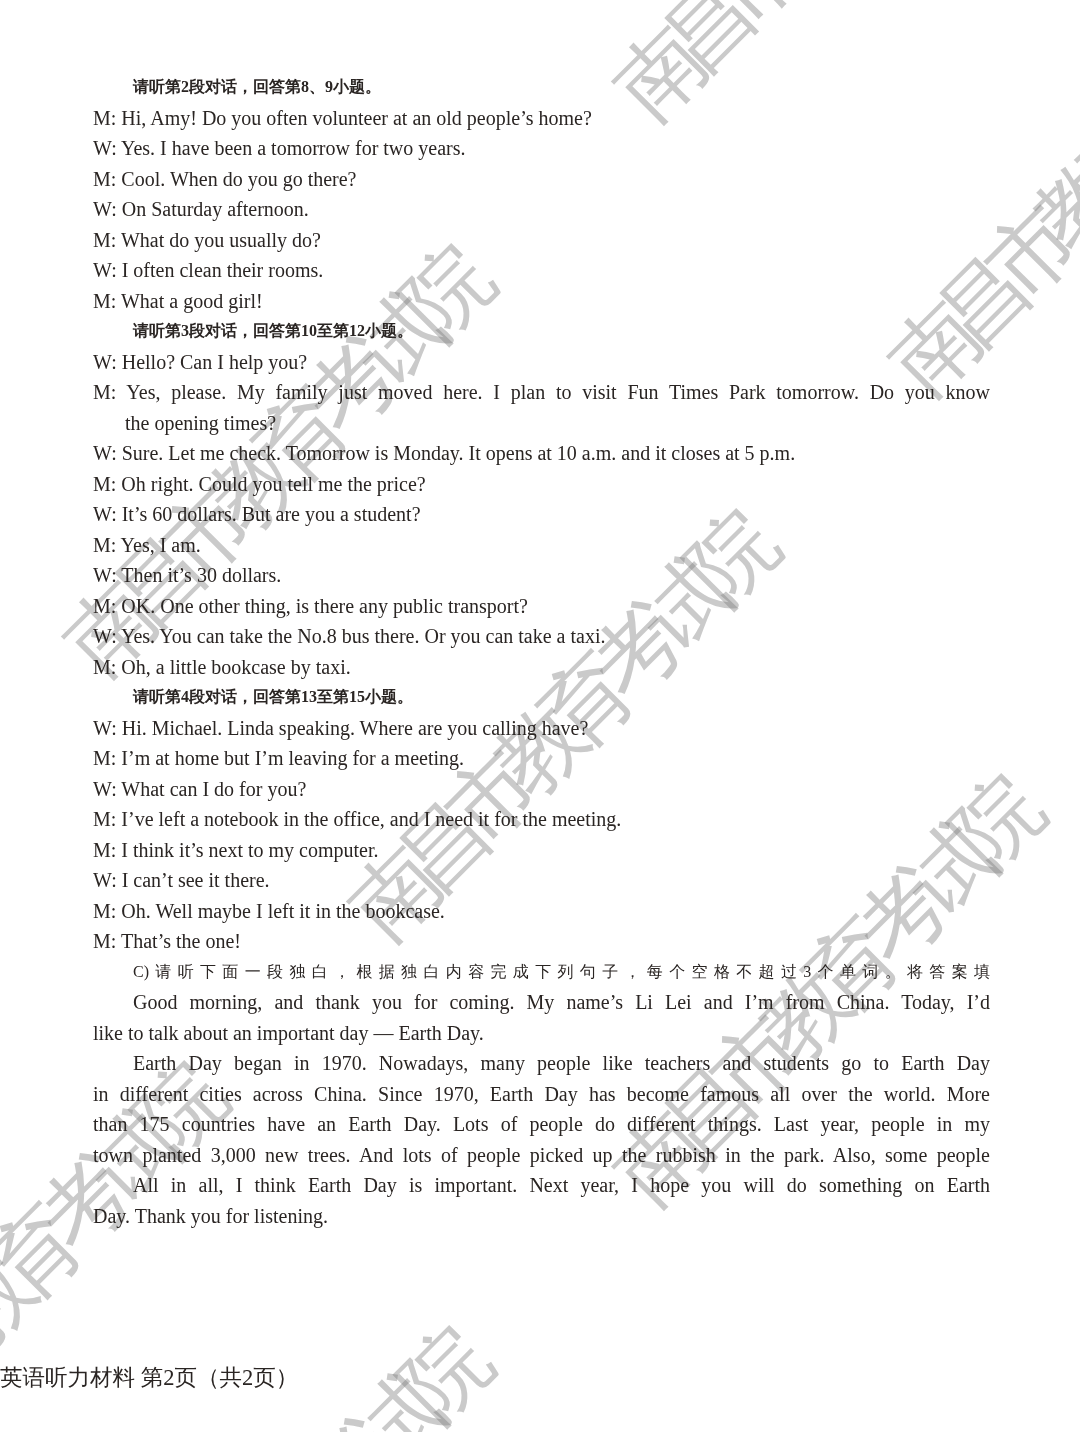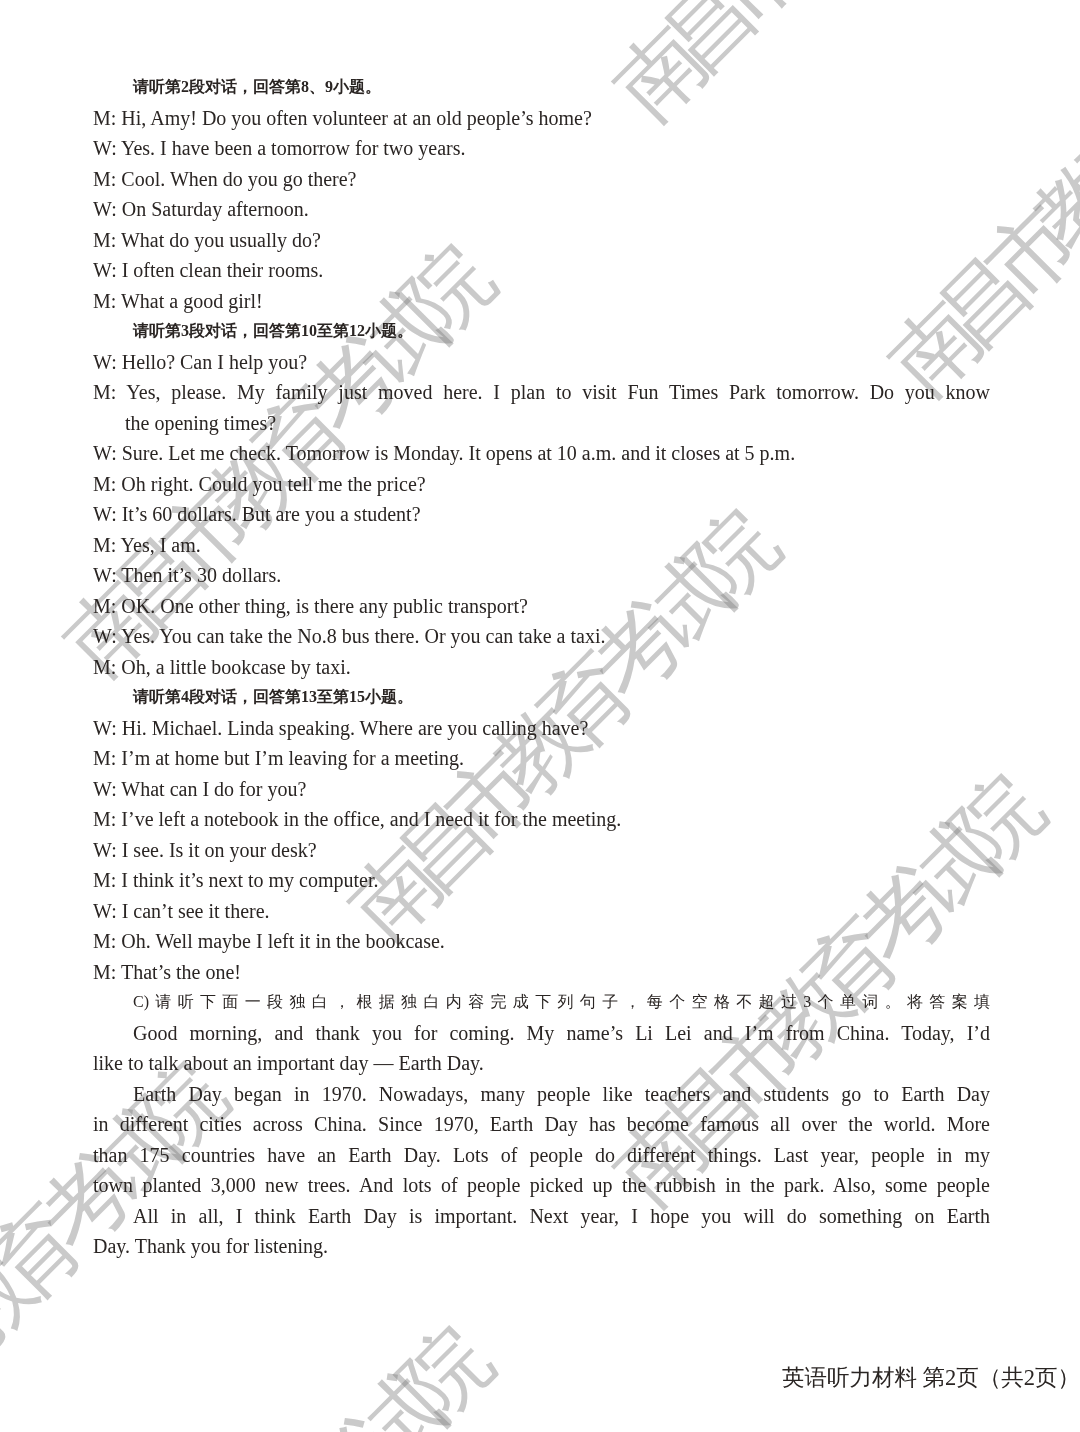--- a/index.html
+++ b/index.html
@@ -45,21 +45,21 @@
   .ln.zh { font-size: 16px; }
   .sec { font-weight: bold; padding-left: 40px; }
   .d  { padding-left: 32px; text-indent: -32px; }
   .dc { padding-left: 32px; }
   .pi { text-indent: 40px; }
   .jl { text-align: justify; text-align-last: justify; }
   .footer {
     position: absolute;
     left: 0; right: 0;
     top: 1362px;
-    text-align: right;
+    text-align: left;
     font-size: 22.5px;
     z-index: 2;
     color: #2a2523;
   }
 </style>
 </head>
 <body>
 
 <div class="page">
 
@@ -92,21 +92,20 @@
       <div class="ln d">M: Yes, I am.</div>
       <div class="ln d">W: Then it’s 30 dollars.</div>
       <div class="ln d">M: OK. One other thing, is there any public transport?</div>
       <div class="ln d">W: Yes. You can take the No.8 bus there. Or you can take a taxi.</div>
       <div class="ln d">M: Oh, a little bookcase by taxi.</div>
       <div class="ln sec zh">请听第4段对话，回答第13至第15小题。</div>
       <div class="ln d">W: Hi. Michael. Linda speaking. Where are you calling have?</div>
       <div class="ln d">M: I’m at home but I’m leaving for a meeting.</div>
       <div class="ln d">W: What can I do for you?</div>
       <div class="ln d">M: I’ve left a notebook in the office, and I need it for the meeting.</div>
-      <div class="ln d">W: I see. Is it on your desk?</div>
       <div class="ln d">M: I think it’s next to my computer.</div>
       <div class="ln d">W: I can’t see it there.</div>
       <div class="ln d">M: Oh. Well maybe I left it in the bookcase.</div>
       <div class="ln d">M: That’s the one!</div>
       <div class="ln pi jl zh">C)请听下面一段独白，根据独白内容完成下列句子，每个空格不超过3个单词。将答案填</div>
       <div class="ln pi jl">Good morning, and thank you for coming. My name’s Li Lei and I’m from China. Today, I’d</div>
       <div class="ln">like to talk about an important day — Earth Day.</div>
       <div class="ln pi jl">Earth Day began in 1970. Nowadays, many people like teachers and students go to Earth Day</div>
       <div class="ln jl">in different cities across China. Since 1970, Earth Day has become famous all over the world. More</div>
       <div class="ln jl">than 175 countries have an Earth Day. Lots of people do different things. Last year, people in my</div>

